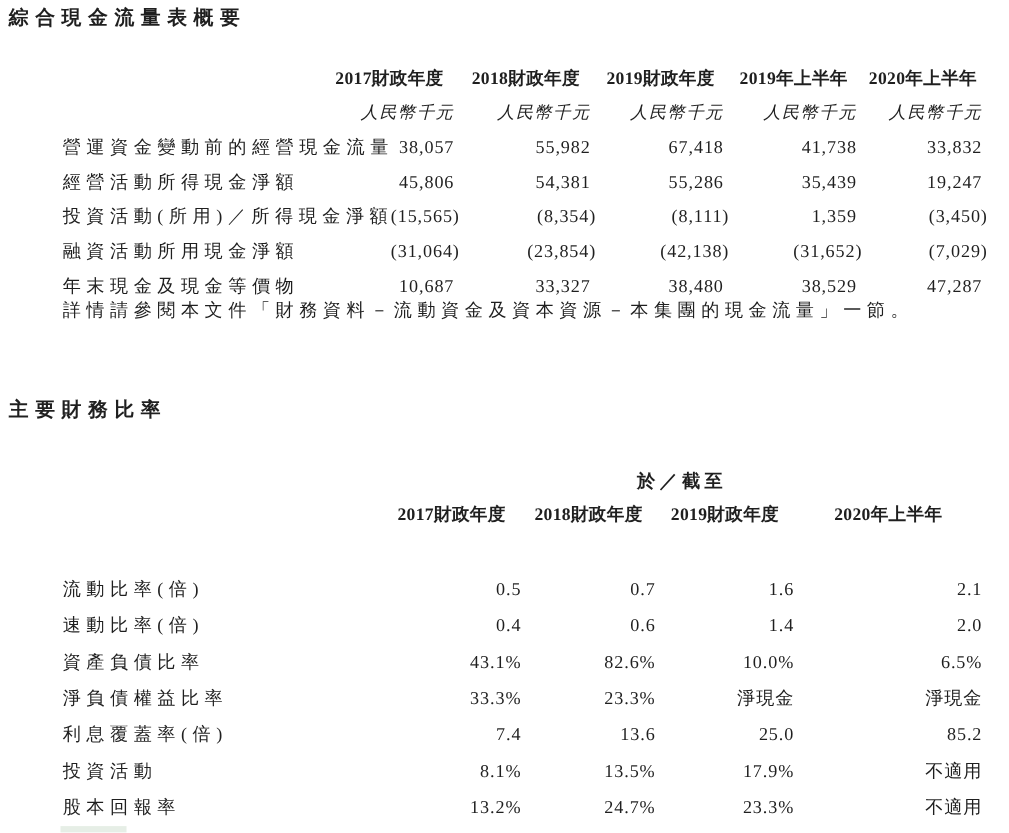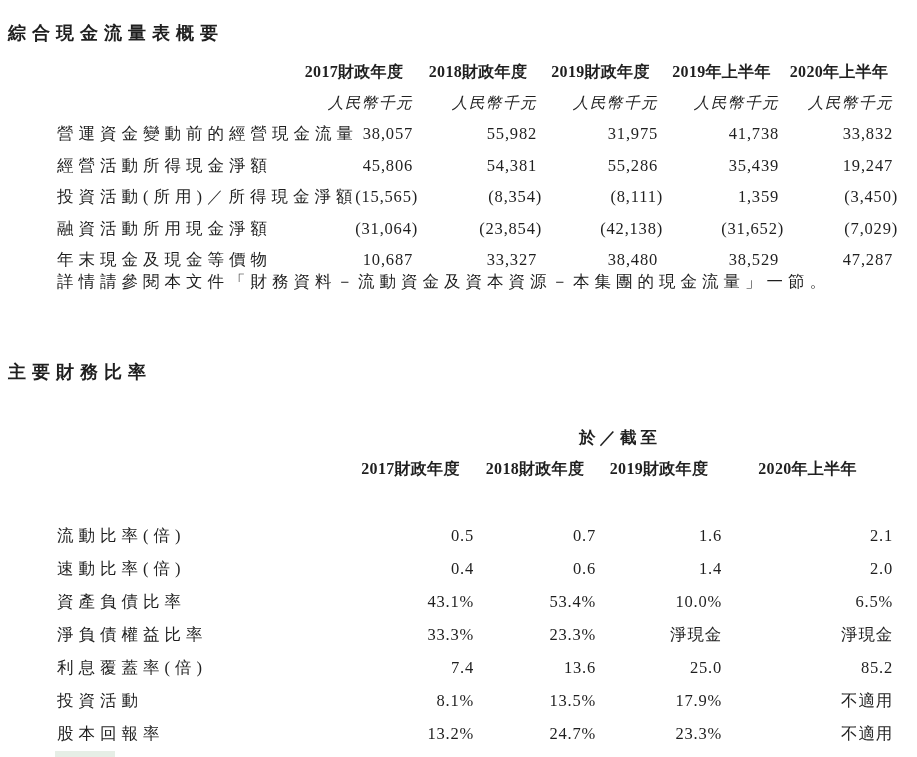--- a/index.html
+++ b/index.html
@@ -4,21 +4,21 @@
 <style>
   html,body{margin:0;padding:0;background:#ffffff;}
   .page{
     position:relative;width:917px;height:757px;background:#ffffff;overflow:hidden;
     font-family:"Liberation Serif", serif;color:#1f1f1f;
   }
   .sec-title{
     position:absolute;left:8px;margin:0;font-size:18px;font-weight:bold;
     letter-spacing:6px;line-height:1.1;white-space:nowrap;
   }
-  .t1-title{top:24px;}
+  .t1-title{top:7px;}
   .t2-title{top:363px;}
   table.fin-table{position:absolute;border-collapse:collapse;table-layout:fixed;}
   .t1{left:57px;top:61px;width:842px;}
   .t2{left:57px;top:426px;width:836px;}
   td{padding:2px 6px 0 0;vertical-align:top;white-space:nowrap;line-height:1.18;}
   td.lbl{font-size:16.5px;letter-spacing:5px;padding-right:0;}
   td.hdr-year{font-weight:bold;text-align:center;font-size:16px;letter-spacing:0.3px;}
   td.unit{font-style:italic;text-align:right;font-size:15.5px;letter-spacing:1.5px;}
   td.audit{padding-right:16px;}
   td.num{text-align:right;font-size:16.5px;letter-spacing:0.8px;}
@@ -71,21 +71,21 @@
         <td class="unit">人民幣千元</td>
         <td class="unit">人民幣千元</td>
         <td class="unit">人民幣千元</td>
         <td class="unit">人民幣千元</td>
       </tr>
 
       <tr class="r-data">
         <td class="lbl">營運資金變動前的經營現金流量</td>
         <td class="num">38,057</td>
         <td class="num">55,982</td>
-        <td class="num">31,975</td>
+        <td class="num">67,418</td>
         <td class="num">41,738</td>
         <td class="num">33,832</td>
       </tr>
       <tr class="r-data">
         <td class="lbl">經營活動所得現金淨額</td>
         <td class="num">45,806</td>
         <td class="num">54,381</td>
         <td class="num">55,286</td>
         <td class="num">35,439</td>
         <td class="num">19,247</td>
@@ -153,21 +153,21 @@
       <tr class="r-data">
         <td class="lbl">速動比率(倍)</td>
         <td class="num">0.4</td>
         <td class="num">0.6</td>
         <td class="num">1.4</td>
         <td class="num">2.0</td>
       </tr>
       <tr class="r-data">
         <td class="lbl">資產負債比率</td>
         <td class="num">43.1%</td>
-        <td class="num">53.4%</td>
+        <td class="num">82.6%</td>
         <td class="num">10.0%</td>
         <td class="num">6.5%</td>
       </tr>
       <tr class="r-data">
         <td class="lbl">淨負債權益比率</td>
         <td class="num">33.3%</td>
         <td class="num">23.3%</td>
         <td class="num">淨現金</td>
         <td class="num">淨現金</td>
       </tr>

